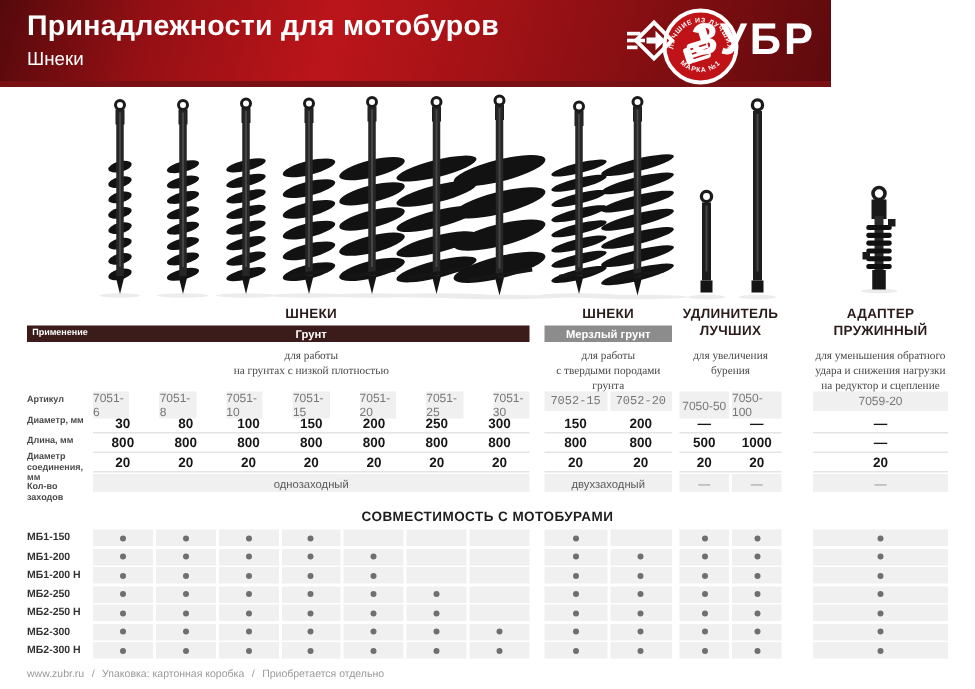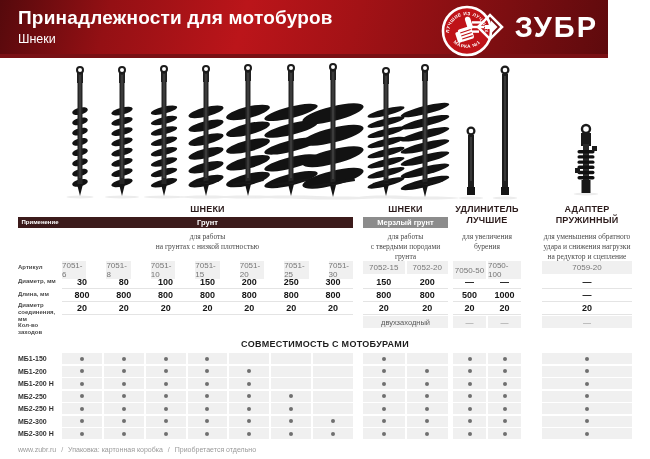--- a/index.html
+++ b/index.html
@@ -1,20 +1,20 @@
 <!DOCTYPE html>
 <html><head>
 <meta charset="utf-8">
 <style>
   html,body{margin:0;padding:0;background:#fff;}
   .page{position:relative;width:650px;height:459px;background:#fff;overflow:hidden;
         font-family:"Liberation Sans",sans-serif;}
 
   
-  .header{position:absolute;left:0;top:0;width:608px;height:54px;
+  .header{position:absolute;left:0;top:0;width:554px;height:54px;
     background:linear-gradient(105deg,#55090c 0%,#941014 18%,#bb151a 40%,#a31216 58%,#7c0e11 82%,#5e0a0d 100%);
     border-bottom:4px solid #791014;color:#fff;z-index:3;}
   .hdr-title{position:absolute;left:18px;top:7px;font-size:19px;font-weight:bold;letter-spacing:.2px;}
   .hdr-sub{position:absolute;left:18px;top:32px;font-size:12.5px;font-weight:normal;}
   .badge-svg{position:absolute;left:441px;top:5px;}
   .brand{position:absolute;right:10px;top:9px;display:flex;align-items:center;gap:7px;}
   .brand-word{font-size:29px;font-weight:bold;letter-spacing:2px;transform:scaleY(1.02);}
 
   
   .products-svg{position:absolute;left:0;top:0;z-index:1;}
@@ -326,53 +326,54 @@
         </div>
         <div class="grow r-conn" style="grid-template-columns: repeat(7, 1fr);">
           <div class="cell val-cell">20</div>
           <div class="cell val-cell">20</div>
           <div class="cell val-cell">20</div>
           <div class="cell val-cell">20</div>
           <div class="cell val-cell">20</div>
           <div class="cell val-cell">20</div>
           <div class="cell val-cell">20</div>
         </div>
+        <div class="starts-band">однозаходный</div>
       </div>
       <div class="sec" style="left: 363px; width: 85px;">
         <div class="sec-title">
           <div>ШНЕКИ</div>
         </div>
         <div class="usage gray">Мерзлый грунт</div>
         <div class="sec-desc">
           <div>для работы</div>
           <div>с твердыми породами</div>
           <div>грунта</div>
         </div>
-        <div class="grow r-art" style="grid-template-columns: repeat(2, 1fr);">
+        <div class="grow r-art" style="grid-template-columns: repeat(2, 1fr); font-family: Liberation Mono, monospace;">
           <div class="cell art-cell">7052-15</div>
           <div class="cell art-cell">7052-20</div>
         </div>
         <div class="grow r-diam" style="grid-template-columns: repeat(2, 1fr);">
           <div class="cell val-cell">150</div>
           <div class="cell val-cell">200</div>
         </div>
         <div class="grow r-len" style="grid-template-columns: repeat(2, 1fr);">
           <div class="cell val-cell">800</div>
           <div class="cell val-cell">800</div>
         </div>
         <div class="grow r-conn" style="grid-template-columns: repeat(2, 1fr);">
           <div class="cell val-cell">20</div>
           <div class="cell val-cell">20</div>
         </div>
         <div class="starts-band">двухзаходный</div>
       </div>
       <div class="sec" style="left: 453px; width: 68px;">
         <div class="sec-title">
           <div>УДЛИНИТЕЛЬ</div>
-          <div>ЛУЧШИЕ</div>
+          <div>ЛУЧШИХ</div>
         </div>
         <div class="sec-desc">
           <div>для увеличения</div>
           <div>бурения</div>
         </div>
         <div class="grow r-art" style="grid-template-columns: repeat(2, 1fr);">
           <div class="cell art-cell">7050-50</div>
           <div class="cell art-cell">7050-100</div>
         </div>
         <div class="grow r-diam" style="grid-template-columns: repeat(2, 1fr);">

